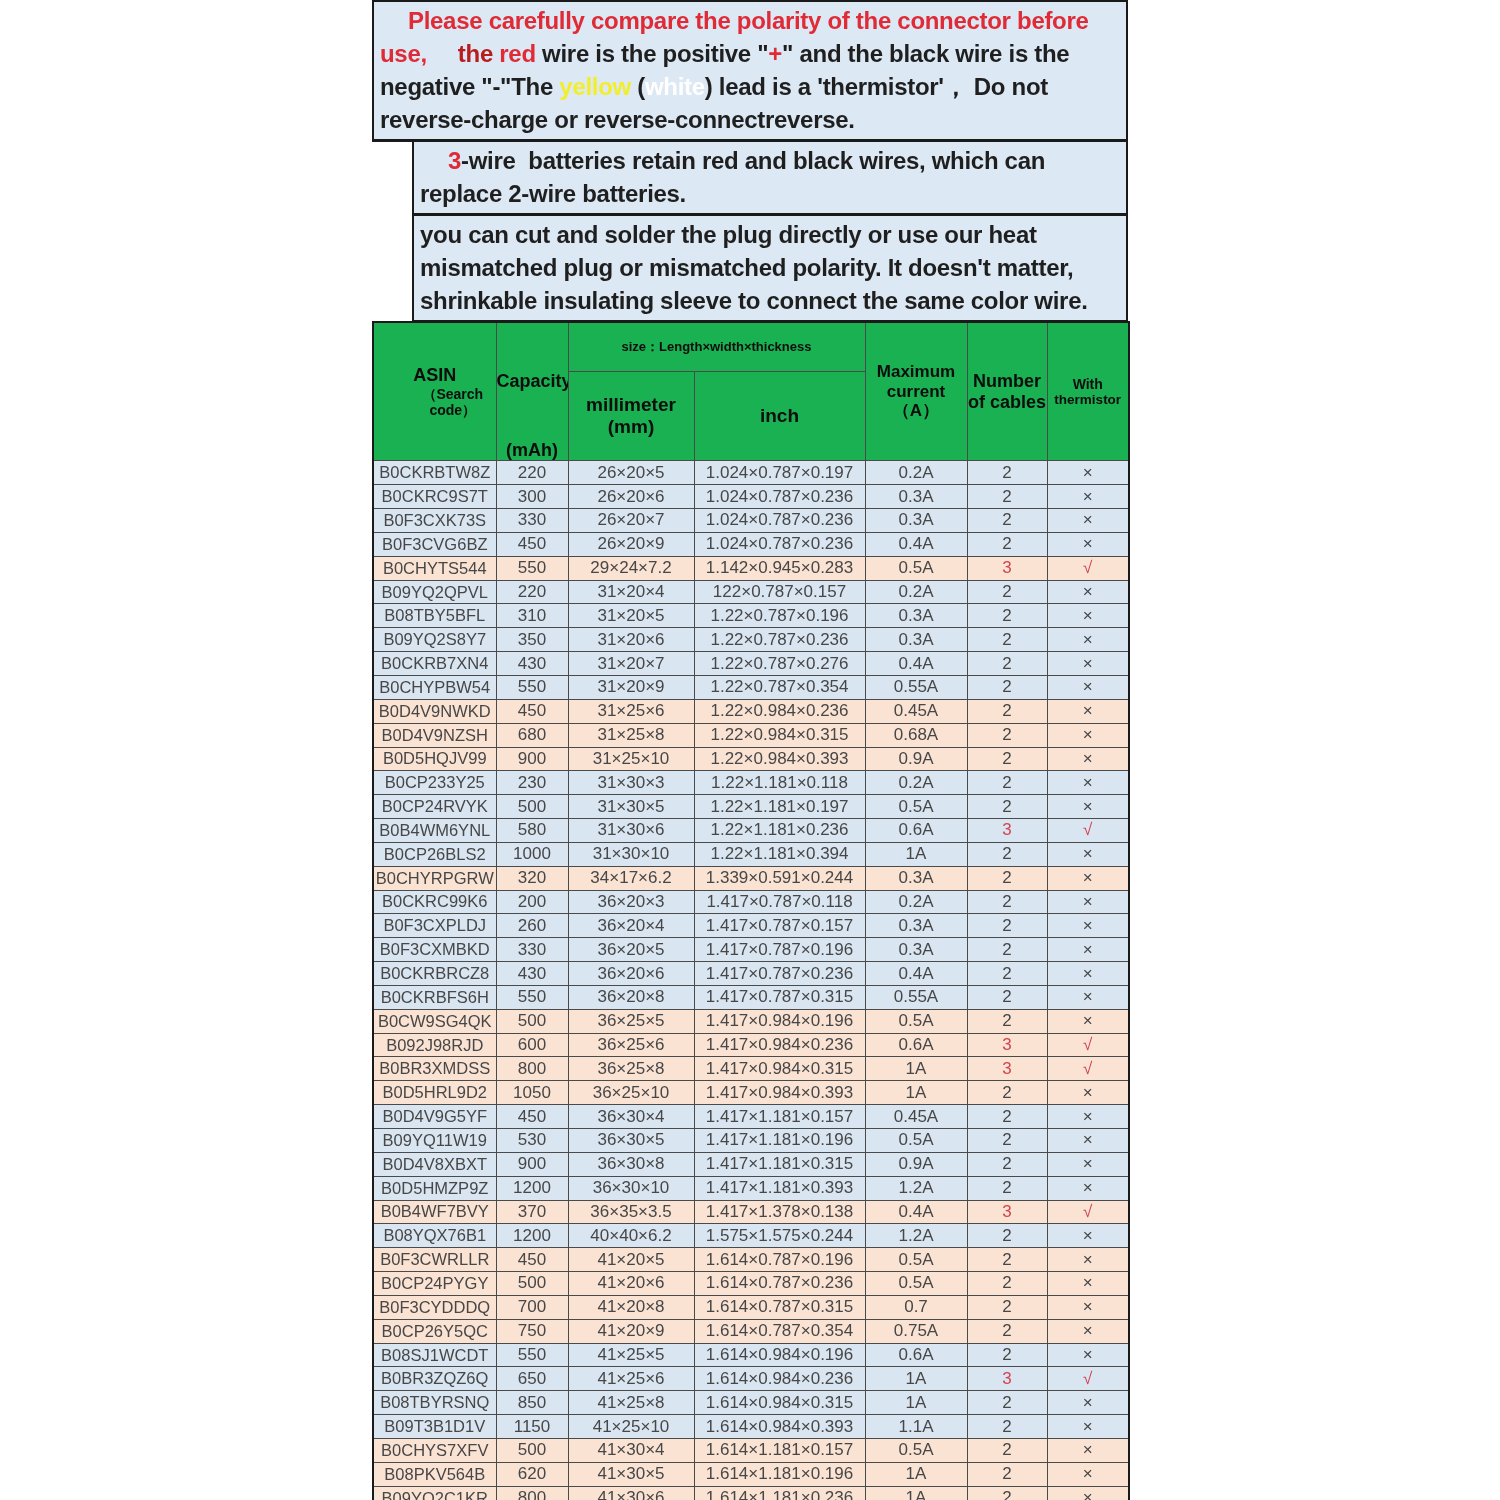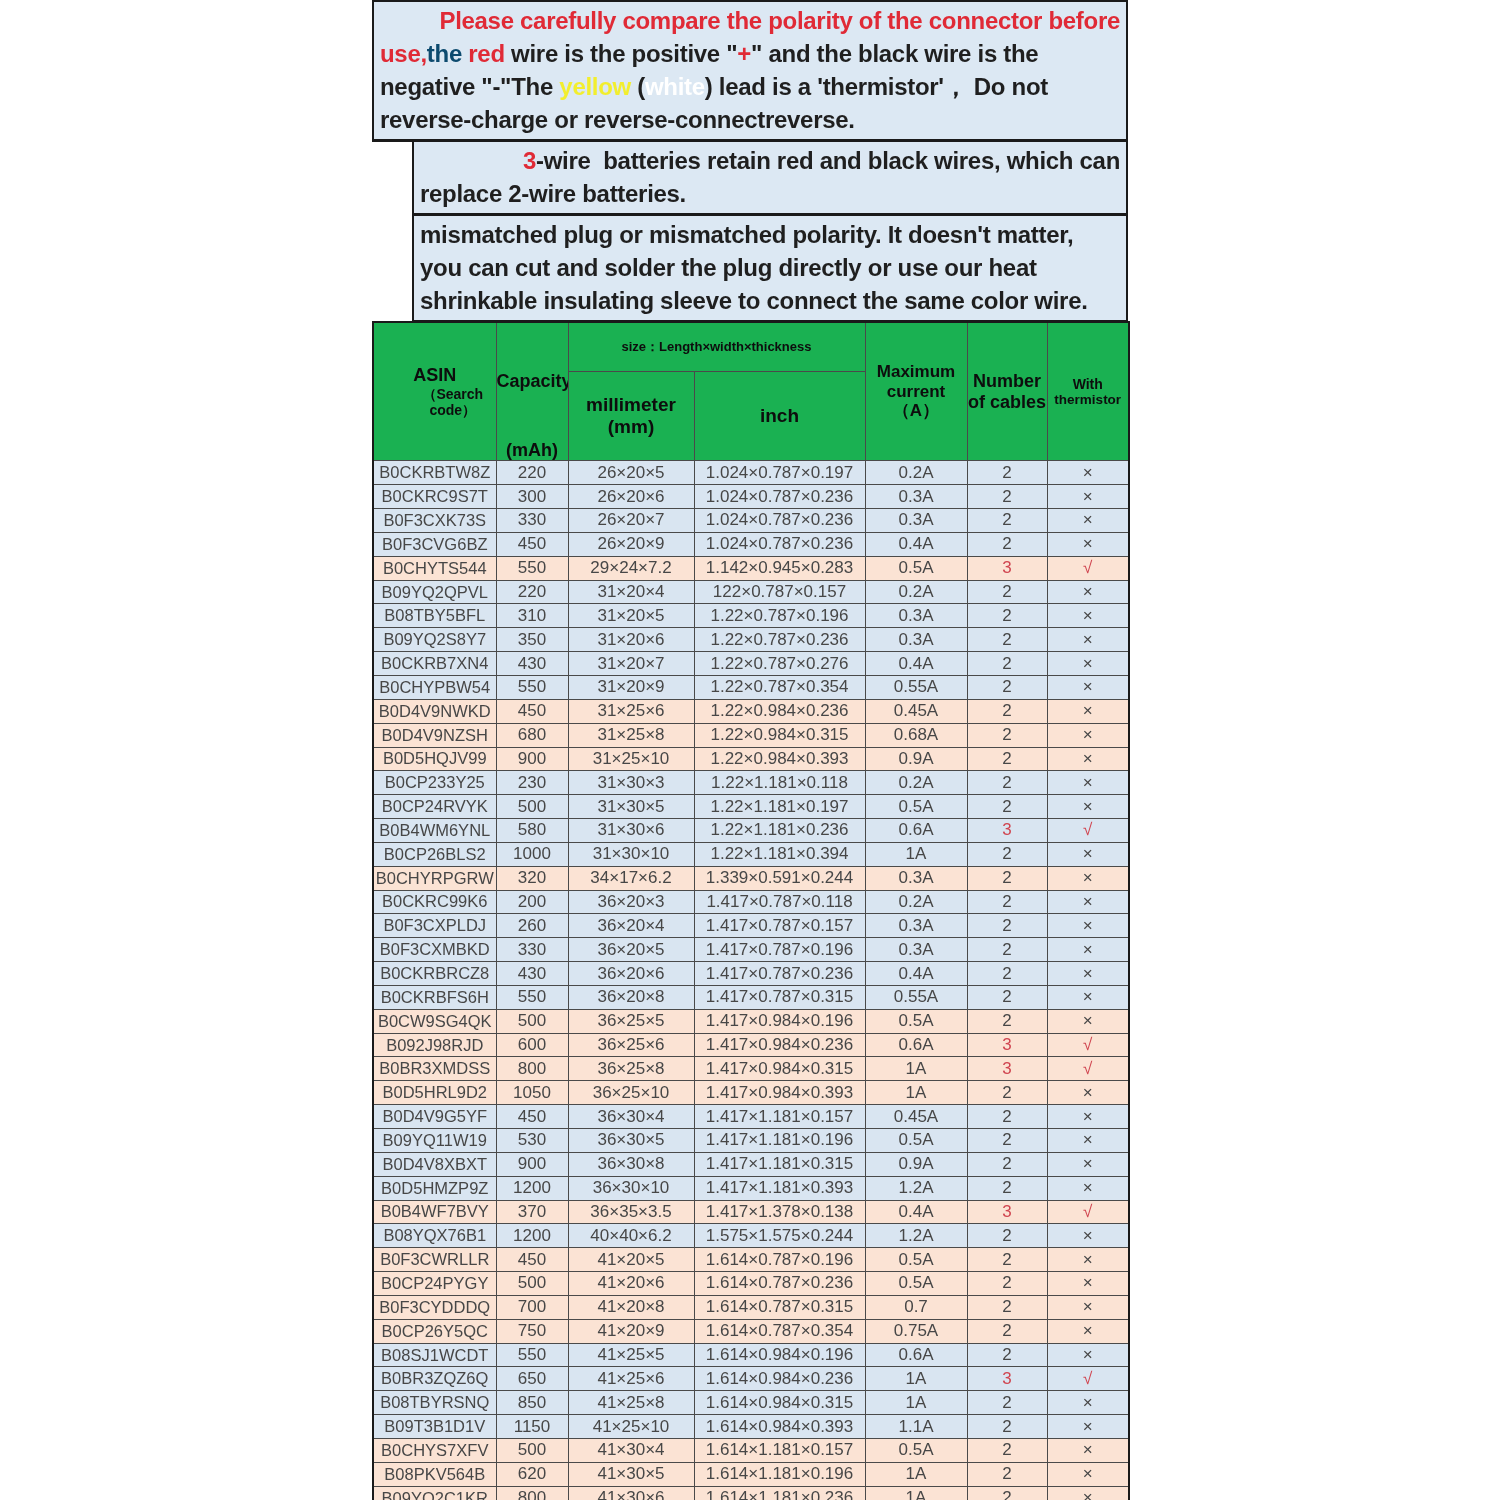--- a/index.html
+++ b/index.html
@@ -7,21 +7,21 @@
           font-family:"Liberation Sans","DejaVu Sans",sans-serif;}
   .sheet{position:absolute;left:372px;top:0;width:756px;}
 
   
   .notice{box-sizing:border-box;background:var(--notice-bg,#dce8f3);
           border:2px solid #1a1a1a;border-bottom-width:3px;
           padding:2px 6px 3px 6px;font-weight:bold;font-size:24px;line-height:33px;
           letter-spacing:-0.3px;color:#1f1f1f;}
   .notice + .notice{margin-top:-2px;margin-left:40px;}
   .line{white-space:pre-wrap;}
-  .line.indent{text-indent:28px;text-align:right;}
+  .line.indent{text-indent:28px;}
 
   
   table{border-collapse:collapse;table-layout:fixed;width:756px;margin-top:-2px;
         border:2px solid #1a1a1a;}
   th,td{border:1px solid #4a4a4a;text-align:center;vertical-align:middle;
         padding:0;overflow:hidden;}
   thead th{background:var(--header-bg,#1ab152);color:#0d0d0d;font-weight:bold;}
   .th-group{height:32px;font-size:13px;}
   .th-sub{height:60px;font-size:19px;}
   th .l1{display:block;line-height:1.15;}
@@ -41,31 +41,31 @@
   td.red{color:var(--accent-red,#d04550);}
 </style>
 </head>
 <body>
 
 <div class="canvas">
   <div class="sheet">
 
     <section class="notice">
         <div class="line indent"><span style="color: rgb(224, 42, 54);">Please carefully compare the polarity of the connector before</span></div>
-        <div class="line"><span style="color: rgb(224, 42, 54);">use,</span><span style="color: #0c4a6e;">the </span><span style="color: rgb(224, 42, 54);">red</span><span style="color: rgb(31, 31, 31);"> wire is the positive "</span><span style="color: rgb(224, 42, 54);">+</span><span style="color: rgb(31, 31, 31);">" and the black wire is the</span></div>
+        <div class="line"><span style="color: rgb(224, 42, 54);">use,</span><span style="color: #b91c1c; margin-left: 31px;">the </span><span style="color: rgb(224, 42, 54);">red</span><span style="color: rgb(31, 31, 31);"> wire is the positive "</span><span style="color: rgb(224, 42, 54);">+</span><span style="color: rgb(31, 31, 31);">" and the black wire is the</span></div>
         <div class="line"><span style="color: rgb(31, 31, 31);">negative "-"The </span><span style="color: rgb(242, 238, 46);">yellow</span><span style="color: rgb(31, 31, 31);"> (</span><span style="color: rgb(255, 255, 255);">white</span><span style="color: rgb(31, 31, 31);">) lead is a 'thermistor'，</span><span style="color: rgb(31, 31, 31);"> Do not</span></div>
         <div class="line"><span style="color: rgb(31, 31, 31);">reverse-charge or reverse-connectreverse.</span></div>
       </section>
     <section class="notice">
         <div class="line indent"><span style="color: rgb(224, 42, 54);">3</span><span style="color: rgb(31, 31, 31);">-wire  batteries retain red and black wires, which can</span></div>
         <div class="line"><span style="color: rgb(31, 31, 31);">replace 2-wire batteries.</span></div>
       </section>
     <section class="notice">
+        <div class="line"><span style="color: rgb(31, 31, 31);">you can cut and solder the plug directly or use our heat</span></div>
         <div class="line"><span style="color: rgb(31, 31, 31);">mismatched plug or mismatched polarity. It doesn't matter,</span></div>
-        <div class="line"><span style="color: rgb(31, 31, 31);">you can cut and solder the plug directly or use our heat</span></div>
         <div class="line"><span style="color: rgb(31, 31, 31);">shrinkable insulating sleeve to connect the same color wire.</span></div>
       </section>
 
     <table>
       <colgroup>
         <col style="width:123px">
           <col style="width:72px">
           <col style="width:126px">
         <col style="width:171px">
           <col style="width:102px">

